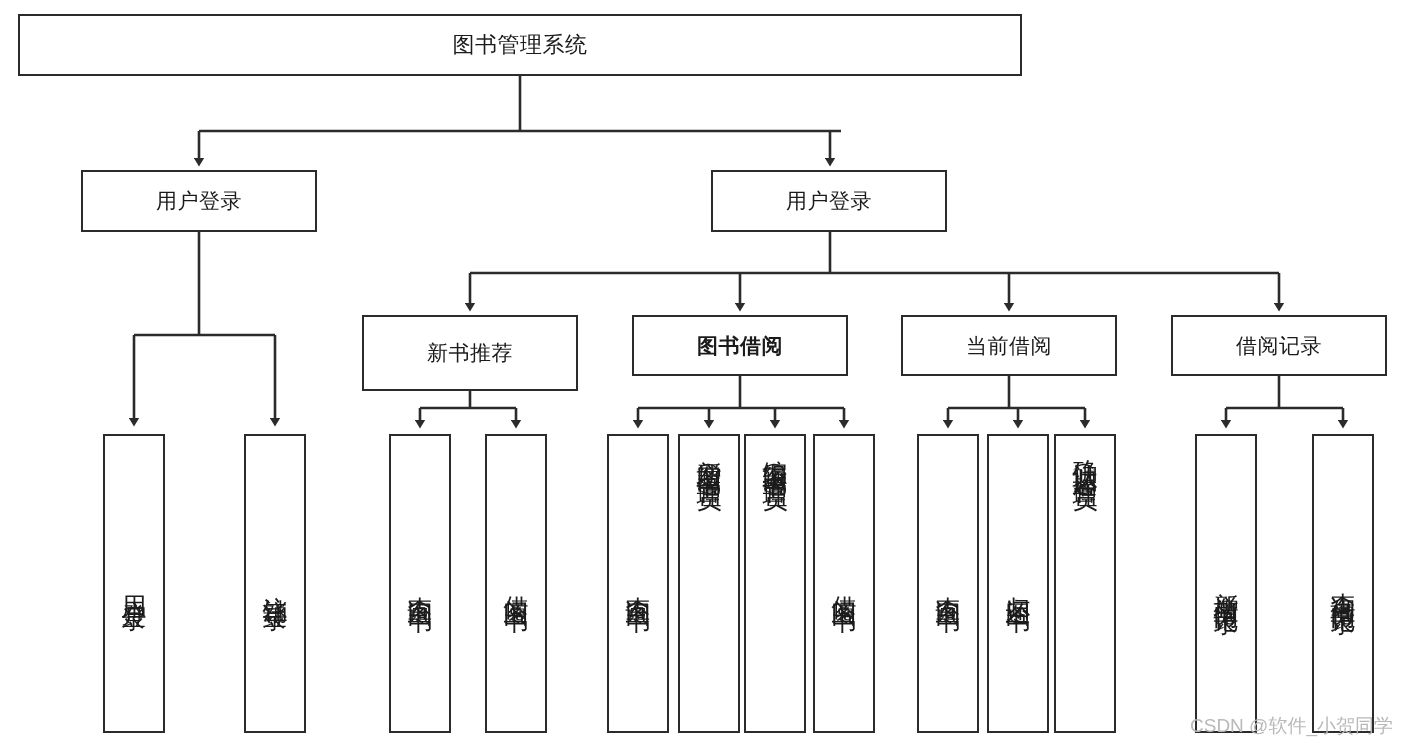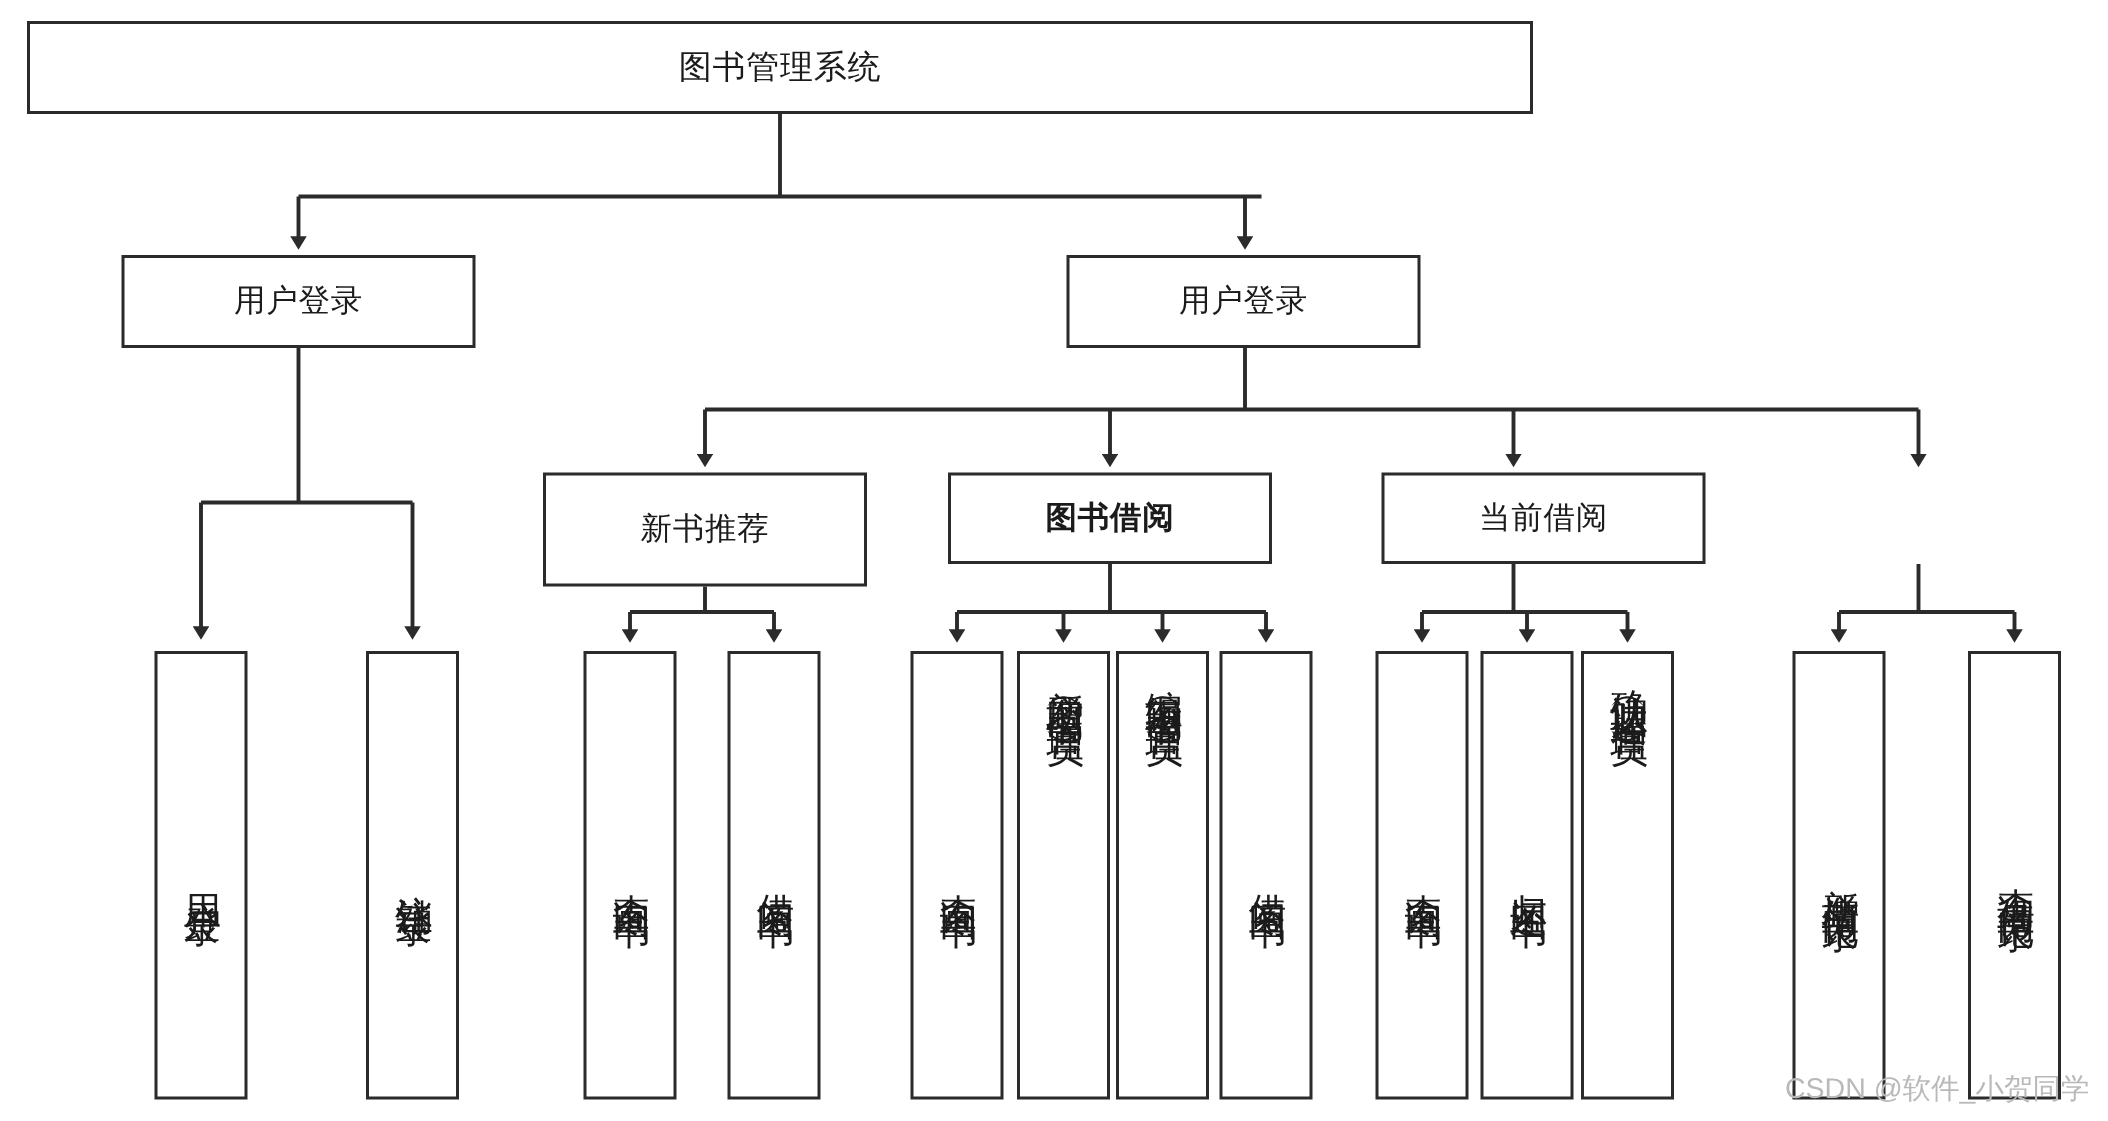--- a/index.html
+++ b/index.html
@@ -147,22 +147,25 @@
   <div class="node h" style="left:711px; top:170px; width:236px; height:62px;">
     <span class="node-label">用户登录</span>
   </div>
 
   <div class="node h" style="left:362px; top:315px; width:216px; height:76px;">
     <span class="node-label">新书推荐</span>
   </div>
   <div class="node h" style="left:632px; top:315px; width:216px; height:61px;font-weight:bold;">
     <span class="node-label">图书借阅</span>
   </div>
-  <div class="node h" style="left:901px; top:315px; width:216px; height:61px;margin-left:20px;">
+  <div class="node h" style="left:901px; top:315px; width:216px; height:61px;">
     <span class="node-label">当前借阅</span>
+  </div>
+  <div class="node h" style="left:1171px; top:315px; width:216px; height:61px;">
+    <span class="node-label">借阅记录</span>
   </div>
 
   <div class="node v centered" style="left:103px; top:434px; width:62px; height:299px;">
     <span class="node-label">用户登录</span>
   </div>
   <div class="node v centered" style="left:244px; top:434px; width:62px; height:299px;">
     <span class="node-label">注销登录</span>
   </div>
 
   <div class="node v centered" style="left:389px; top:434px; width:62px; height:299px;">

